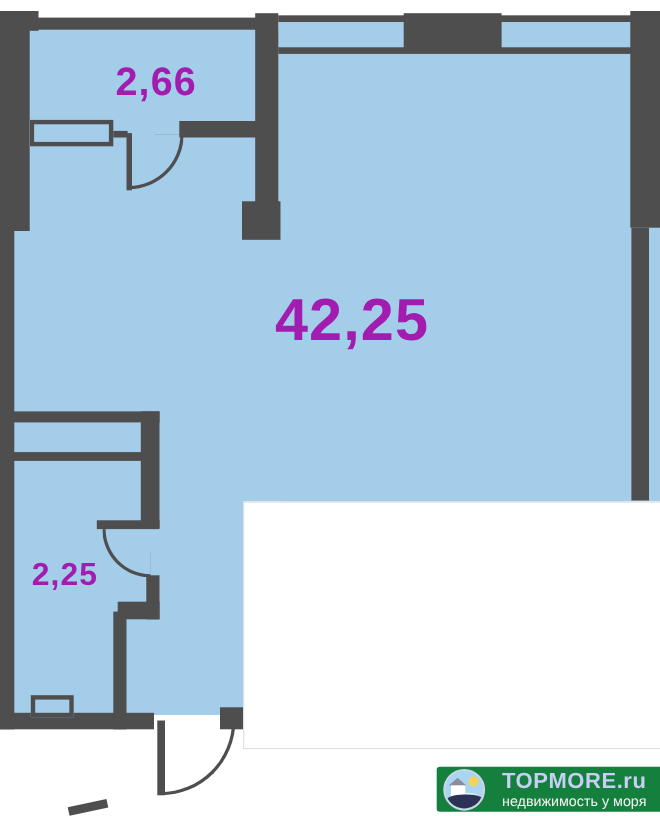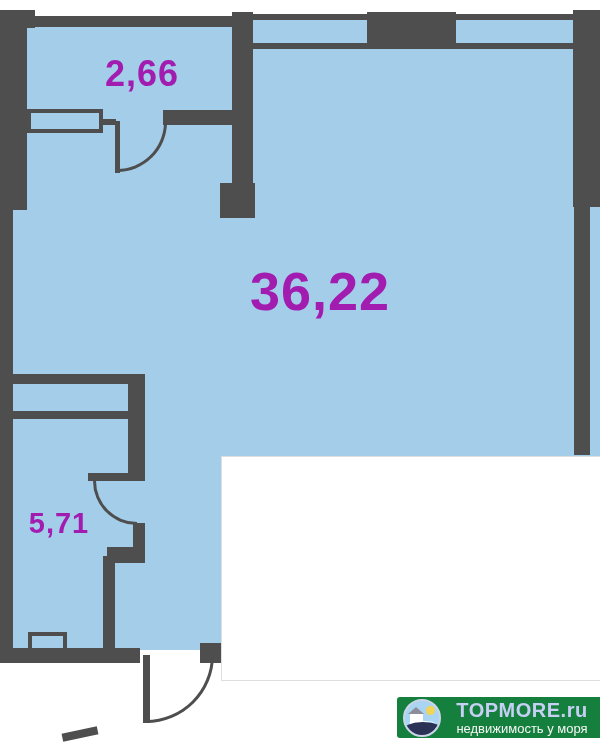--- a/index.html
+++ b/index.html
@@ -112,22 +112,22 @@
   <div class="wall" style="left:103px;top:556px;width:12px;height:107px;"></div>
 
   <div class="wall" style="left:0;top:648px;width:140px;height:15px;"></div>
   <div class="hollow" style="left:28px;top:632px;width:39px;height:20px;"></div>
   <div class="wall" style="left:200px;top:643px;width:22px;height:20px;"></div>
   <div class="wall" style="left:143px;top:655px;width:7px;height:68px;"></div>
   <div class="arc arc-br" style="left:146px;top:655px;width:68px;height:68px;"></div>
   <div class="diag"></div>
 
   <div class="room-label lbl-top" style="left:142px;top:74px;">2,66</div>
-  <div class="room-label lbl-main" style="left:320px;top:291px;">36,22</div>
-  <div class="room-label lbl-bath" style="left:59px;top:523px;">5,71</div>
+  <div class="room-label lbl-main" style="left:320px;top:291px;">42,25</div>
+  <div class="room-label lbl-bath" style="left:59px;top:523px;">2,25</div>
 
   <div id="mask"></div>
 
   <div id="logo">
     <div class="badge">
       <div class="sun"></div>
       <div class="house-roof"></div>
       <div class="house-body"></div>
       <div class="sea"></div>
       <div class="wave"></div>

